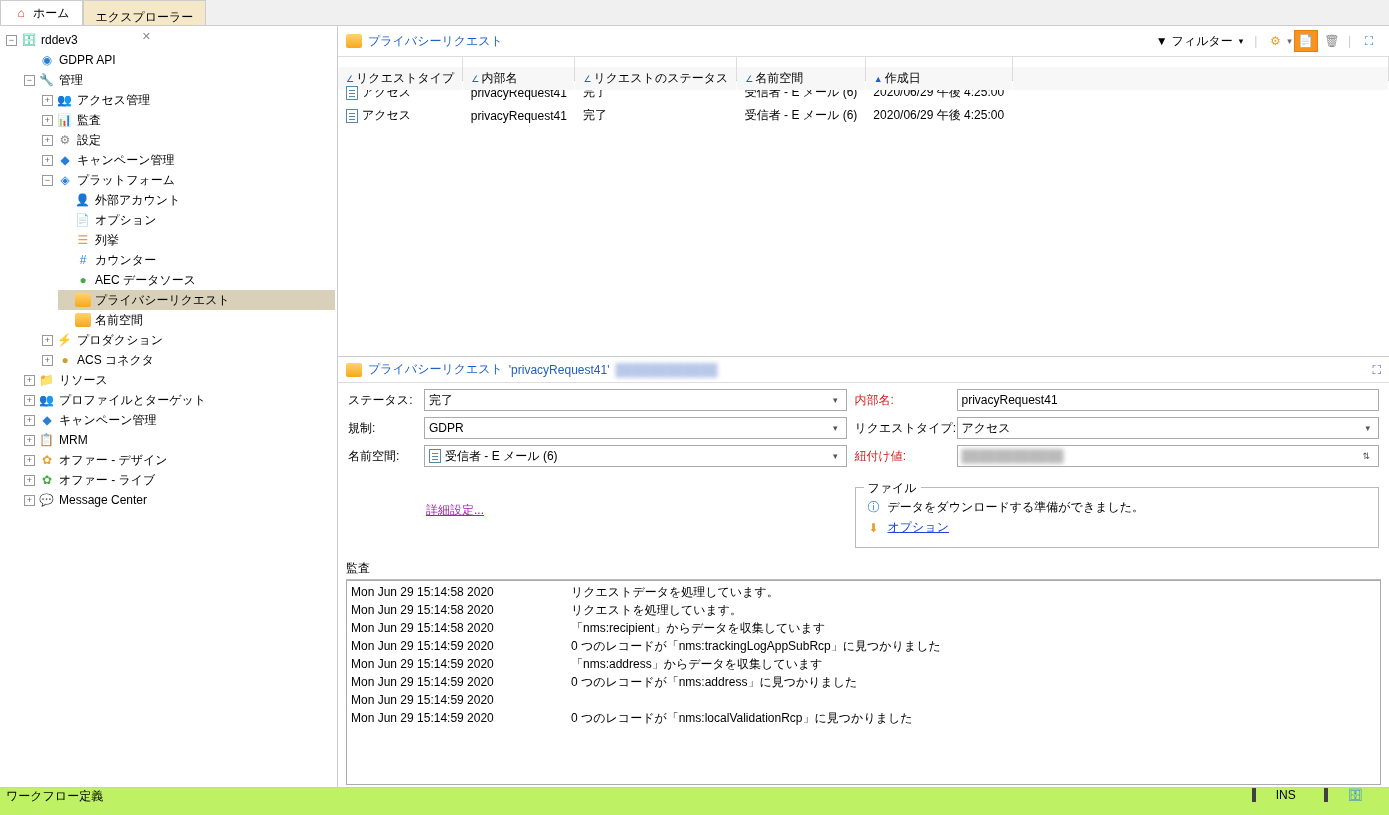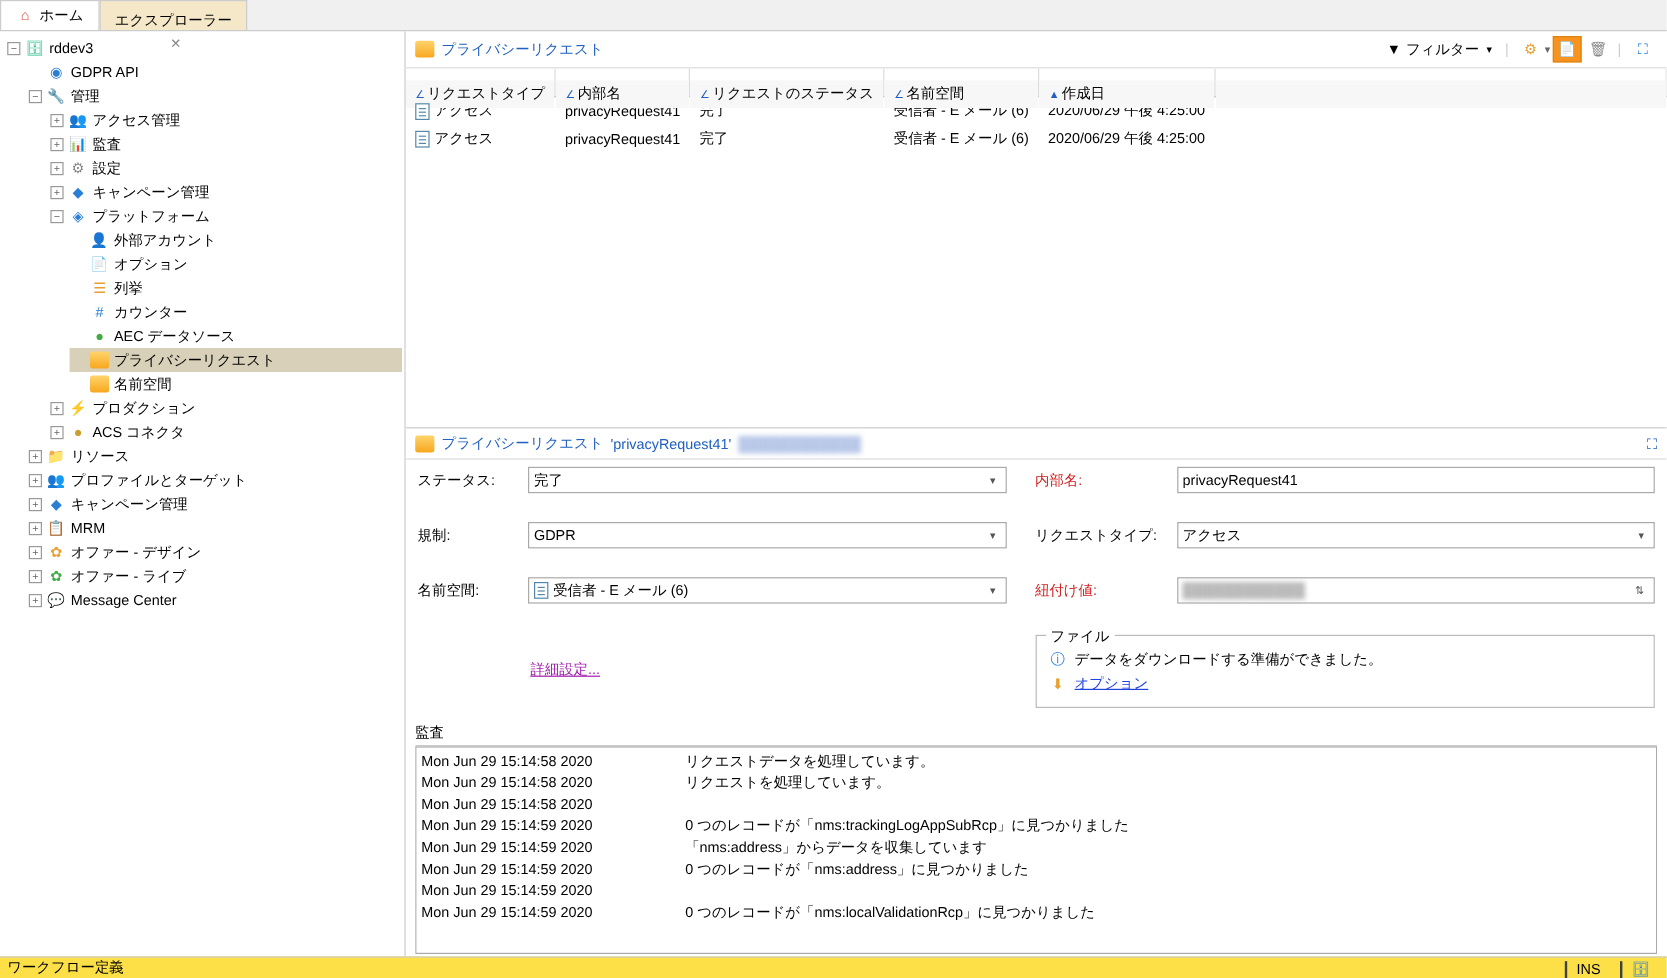--- a/index.html
+++ b/index.html
@@ -42,44 +42,44 @@
 .menu-sq { width:14px; height:12px; display:inline-flex; flex-direction:column; justify-content:space-between; }
 .menu-sq span { height:2px; background:#f7931e; }
 
 
 .detail-hdr { display:flex; align-items:center; padding:4px 8px; border-bottom:1px solid #ddd; }
 .detail-hdr .title { display:flex; align-items:center; gap:6px; color:#2060c0; }
 .detail-hdr .blurred { color:#b8c8e8; filter:blur(2px); }
 .detail-hdr .expand { margin-left:auto; color:#2060c0; cursor:pointer; }
 
 
-.form { padding:6px 10px; display:grid; grid-template-columns: 68px 1fr 94px 1fr; column-gap:8px; row-gap:6px; align-items:center;gap:24px; }
+.form { padding:6px 10px; display:grid; grid-template-columns: 68px 1fr 94px 1fr; column-gap:8px; row-gap:6px; align-items:center; }
 .form label { white-space:nowrap; }
 .form label.req { color:#d02020; }
 .form .field { display:flex; }
 .form input[type=text], .form .sel { flex:1; border:1px solid #aaa; padding:2px 4px; background:#fff; height:22px; }
 .sel { display:flex; align-items:center; }
 .sel .dd { margin-left:auto; color:#555; font-size:9px; padding:0 4px; }
 .form .link { grid-column: 2; color:#a21caf; text-decoration:underline; cursor:pointer; padding-left:2px; }
-.filebox { grid-column: 3 / span 2; border:1px solid #bbb; padding:8px 10px; position:relative; margin-top:2px; }
+.filebox { grid-column: 3 / span 2; border:1px solid #bbb; padding:8px 10px; position:relative; margin-top:14px; }
 .filebox legend { position:absolute; top:-8px; left:8px; background:#fff; padding:0 4px; font-size:12px; }
 .filebox .row { display:flex; align-items:center; gap:6px; margin:3px 0; }
 .filebox .dl { color:#2040e0; text-decoration:underline; cursor:pointer; }
 
 
 .audit-wrap { flex:1; display:flex; flex-direction:column; margin:4px 8px 2px; overflow:hidden; }
 .audit-label { padding:2px 0; border-bottom:1px solid #bbb; }
 .audit { flex:1; border:1px solid #aaa; overflow:auto; background:#fff; padding:2px 4px; font-size:12px; line-height:1.5; }
 .audit .row { display:flex; gap:40px; }
 .audit .ts { width:180px; flex-shrink:0; }
 
 
-.status { height:18px; border-top:1px solid #ccc; display:flex; align-items:flex-end; padding:0 6px; gap:8px; background:#fde047; }
+.status { height:28px; border-top:1px solid #ccc; display:flex; align-items:flex-start; padding:0 6px; gap:8px; background:#bef264; }
 .status .spacer { flex:1; }
-.status .seg { border-left:2px solid #404040; padding:0 8px; }
+.status .seg { border-left:4px solid #404040; padding:0 20px; }
 
 .folder-ic { width:16px; height:14px; background:linear-gradient(#ffd46b,#f7a71e); border-radius:2px; display:inline-block; }
 .doc-ic { width:12px; height:14px; background:#fff; border:1px solid #5a8; display:inline-block; position:relative; }
 .doc-ic.blue { border-color:#58a; }
 .doc-ic::after { content:""; position:absolute; left:2px; right:2px; top:3px; height:1px; background:currentColor; box-shadow:0 3px 0 currentColor, 0 6px 0 currentColor; color:#58a; }
 </style>
 </head>
 <body>
 
 <div class="tabs">
@@ -414,20 +414,21 @@
           <div class="row">
             <span class="ts">Mon Jun 29 15:14:58 2020</span>
             <span>リクエストデータを処理しています。</span>
           </div>
           <div class="row">
             <span class="ts">Mon Jun 29 15:14:58 2020</span>
             <span>リクエストを処理しています。</span>
           </div>
           <div class="row">
             <span class="ts">Mon Jun 29 15:14:58 2020</span>
+            <span>「nms:recipient」からデータを収集しています</span>
           </div>
           <div class="row">
             <span class="ts">Mon Jun 29 15:14:59 2020</span>
             <span>0 つのレコードが「nms:trackingLogAppSubRcp」に見つかりました</span>
           </div>
           <div class="row">
             <span class="ts">Mon Jun 29 15:14:59 2020</span>
             <span>「nms:address」からデータを収集しています</span>
           </div>
           <div class="row">

